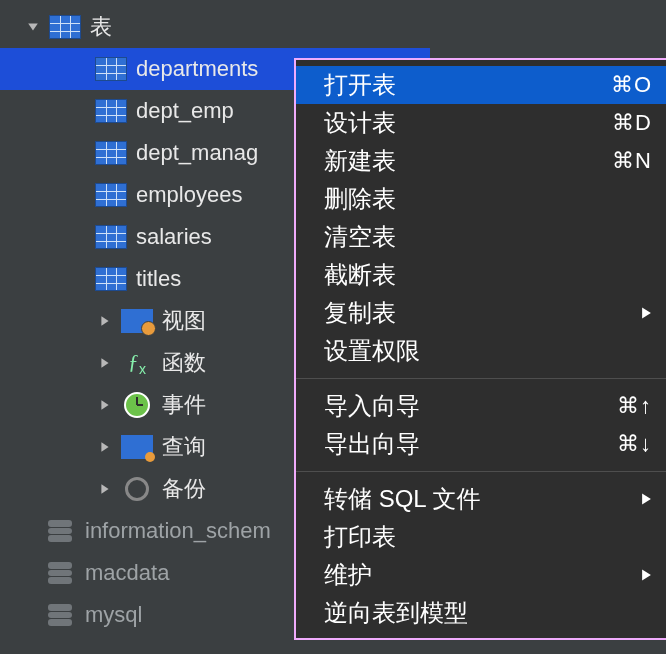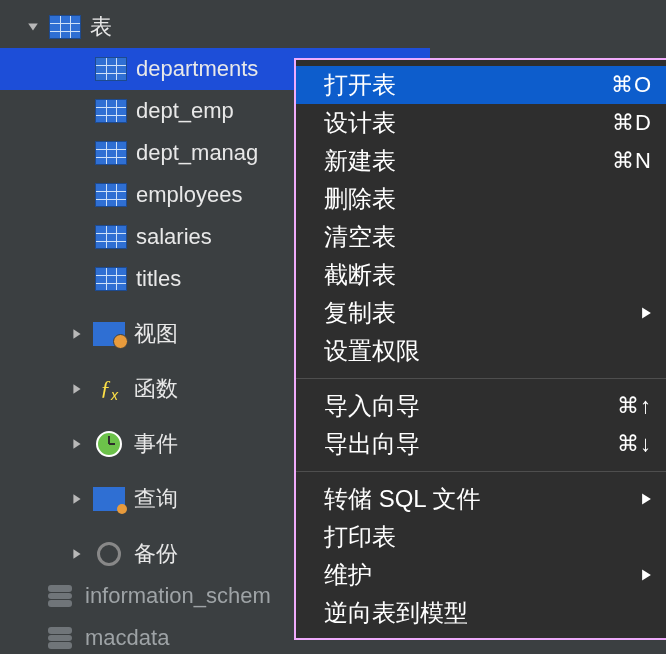--- a/index.html
+++ b/index.html
@@ -26,21 +26,21 @@
       display: flex;
       align-items: center;
       font-size: 22px;
       cursor: default;
       white-space: nowrap;
     }
     .tree-row.selected {
       background: #1d4ed8;
     }
     .indent-1 { padding-left: 24px; }
-    .indent-2 { padding-left: 68px; margin-top: 13px; }
+    .indent-2 { padding-left: 96px; }
     .indent-3 { padding-left: 94px; }
     .db-row { padding-left: 43px; height: 42px; display: flex; align-items: center; font-size: 22px; }
     .arrow {
       width: 18px;
       height: 18px;
       display: flex;
       align-items: center;
       justify-content: center;
       margin-right: 6px;
       color: #aaa;
@@ -139,22 +139,21 @@
       right: -3px;
       bottom: -3px;
       width: 13px;
       height: 13px;
       background: #e89b3c;
       border-radius: 50%;
       border: 1px solid #3b3f41;
     }
     
     .icon-fx {
-      color: #fde047;
-      font-style: italic;
+      color: #86efac;
       font-family: 'Times New Roman', serif;
       font-size: 22px;
     }
     
     .icon-clock {
       width: 26px;
       height: 26px;
       border-radius: 50%;
       background: #6cc24a;
       border: 2px solid #fff;

